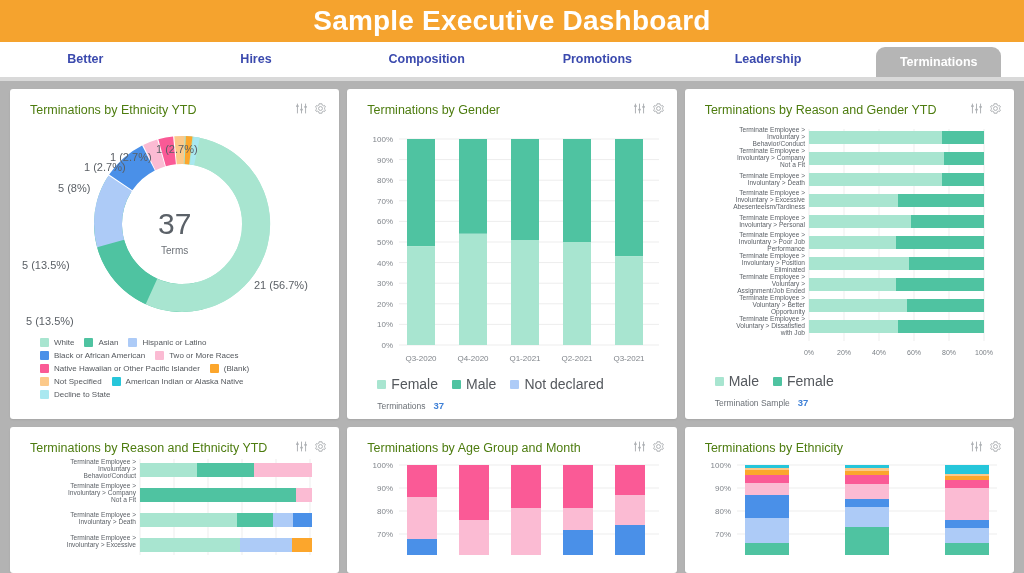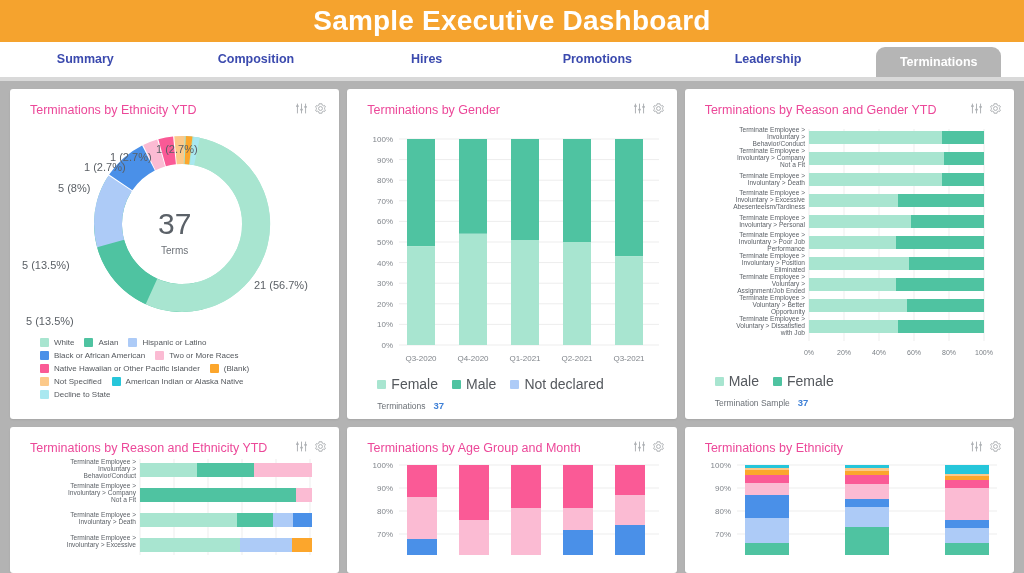--- a/index.html
+++ b/index.html
@@ -48,21 +48,21 @@
     grid-template-rows: 330px 1fr;
     gap: 8px;
     height: 492px;
   }
   .card {
     background: #ffffff; border-radius: 3px; position: relative;
     padding: 10px 12px; overflow: hidden;
     box-shadow: 0 1px 2px rgba(0,0,0,.08);
   }
   .card-head { display: flex; align-items: flex-start; justify-content: space-between; }
-  .card-title { font-size: 12.5px; color: #ec4899; padding: 4px 2px 0 8px; }
+  .card-title { font-size: 12.5px; color: #4d7c0f; padding: 4px 2px 0 8px; }
   .card-icons { display: flex; gap: 6px; align-items: center; padding-top: 3px; }
   .ic { opacity: .62; }
 
   
   .donut-wrap { position: relative; height: 215px; margin-top: 2px; }
   .donut-center-num {
     position: absolute; left: 0; right: 0; top: 88px; text-align: center;
     font-size: 30px; color: #5b6168; font-weight: 300;
   }
   .donut-center-lbl {
@@ -93,23 +93,23 @@
 <body>
 
 <div class="app">
 
   <div class="titlebar">
     <div class="title">Sample Executive Dashboard</div>
   </div>
 
   <div class="navbar">
     <div class="navrow">
-      <div class="navitem">Summary</div>
+      <div class="navitem">Better</div>
+      <div class="navitem">Hires</div>
       <div class="navitem">Composition</div>
-      <div class="navitem">Hires</div>
       <div class="navitem">Promotions</div>
       <div class="navitem">Leadership</div>
       <div class="navitem active-wrap">
         <div class="navitem active">Terminations</div>
       </div>
     </div>
   </div>
   <div class="navshadow"></div>
 
   <div class="board">

